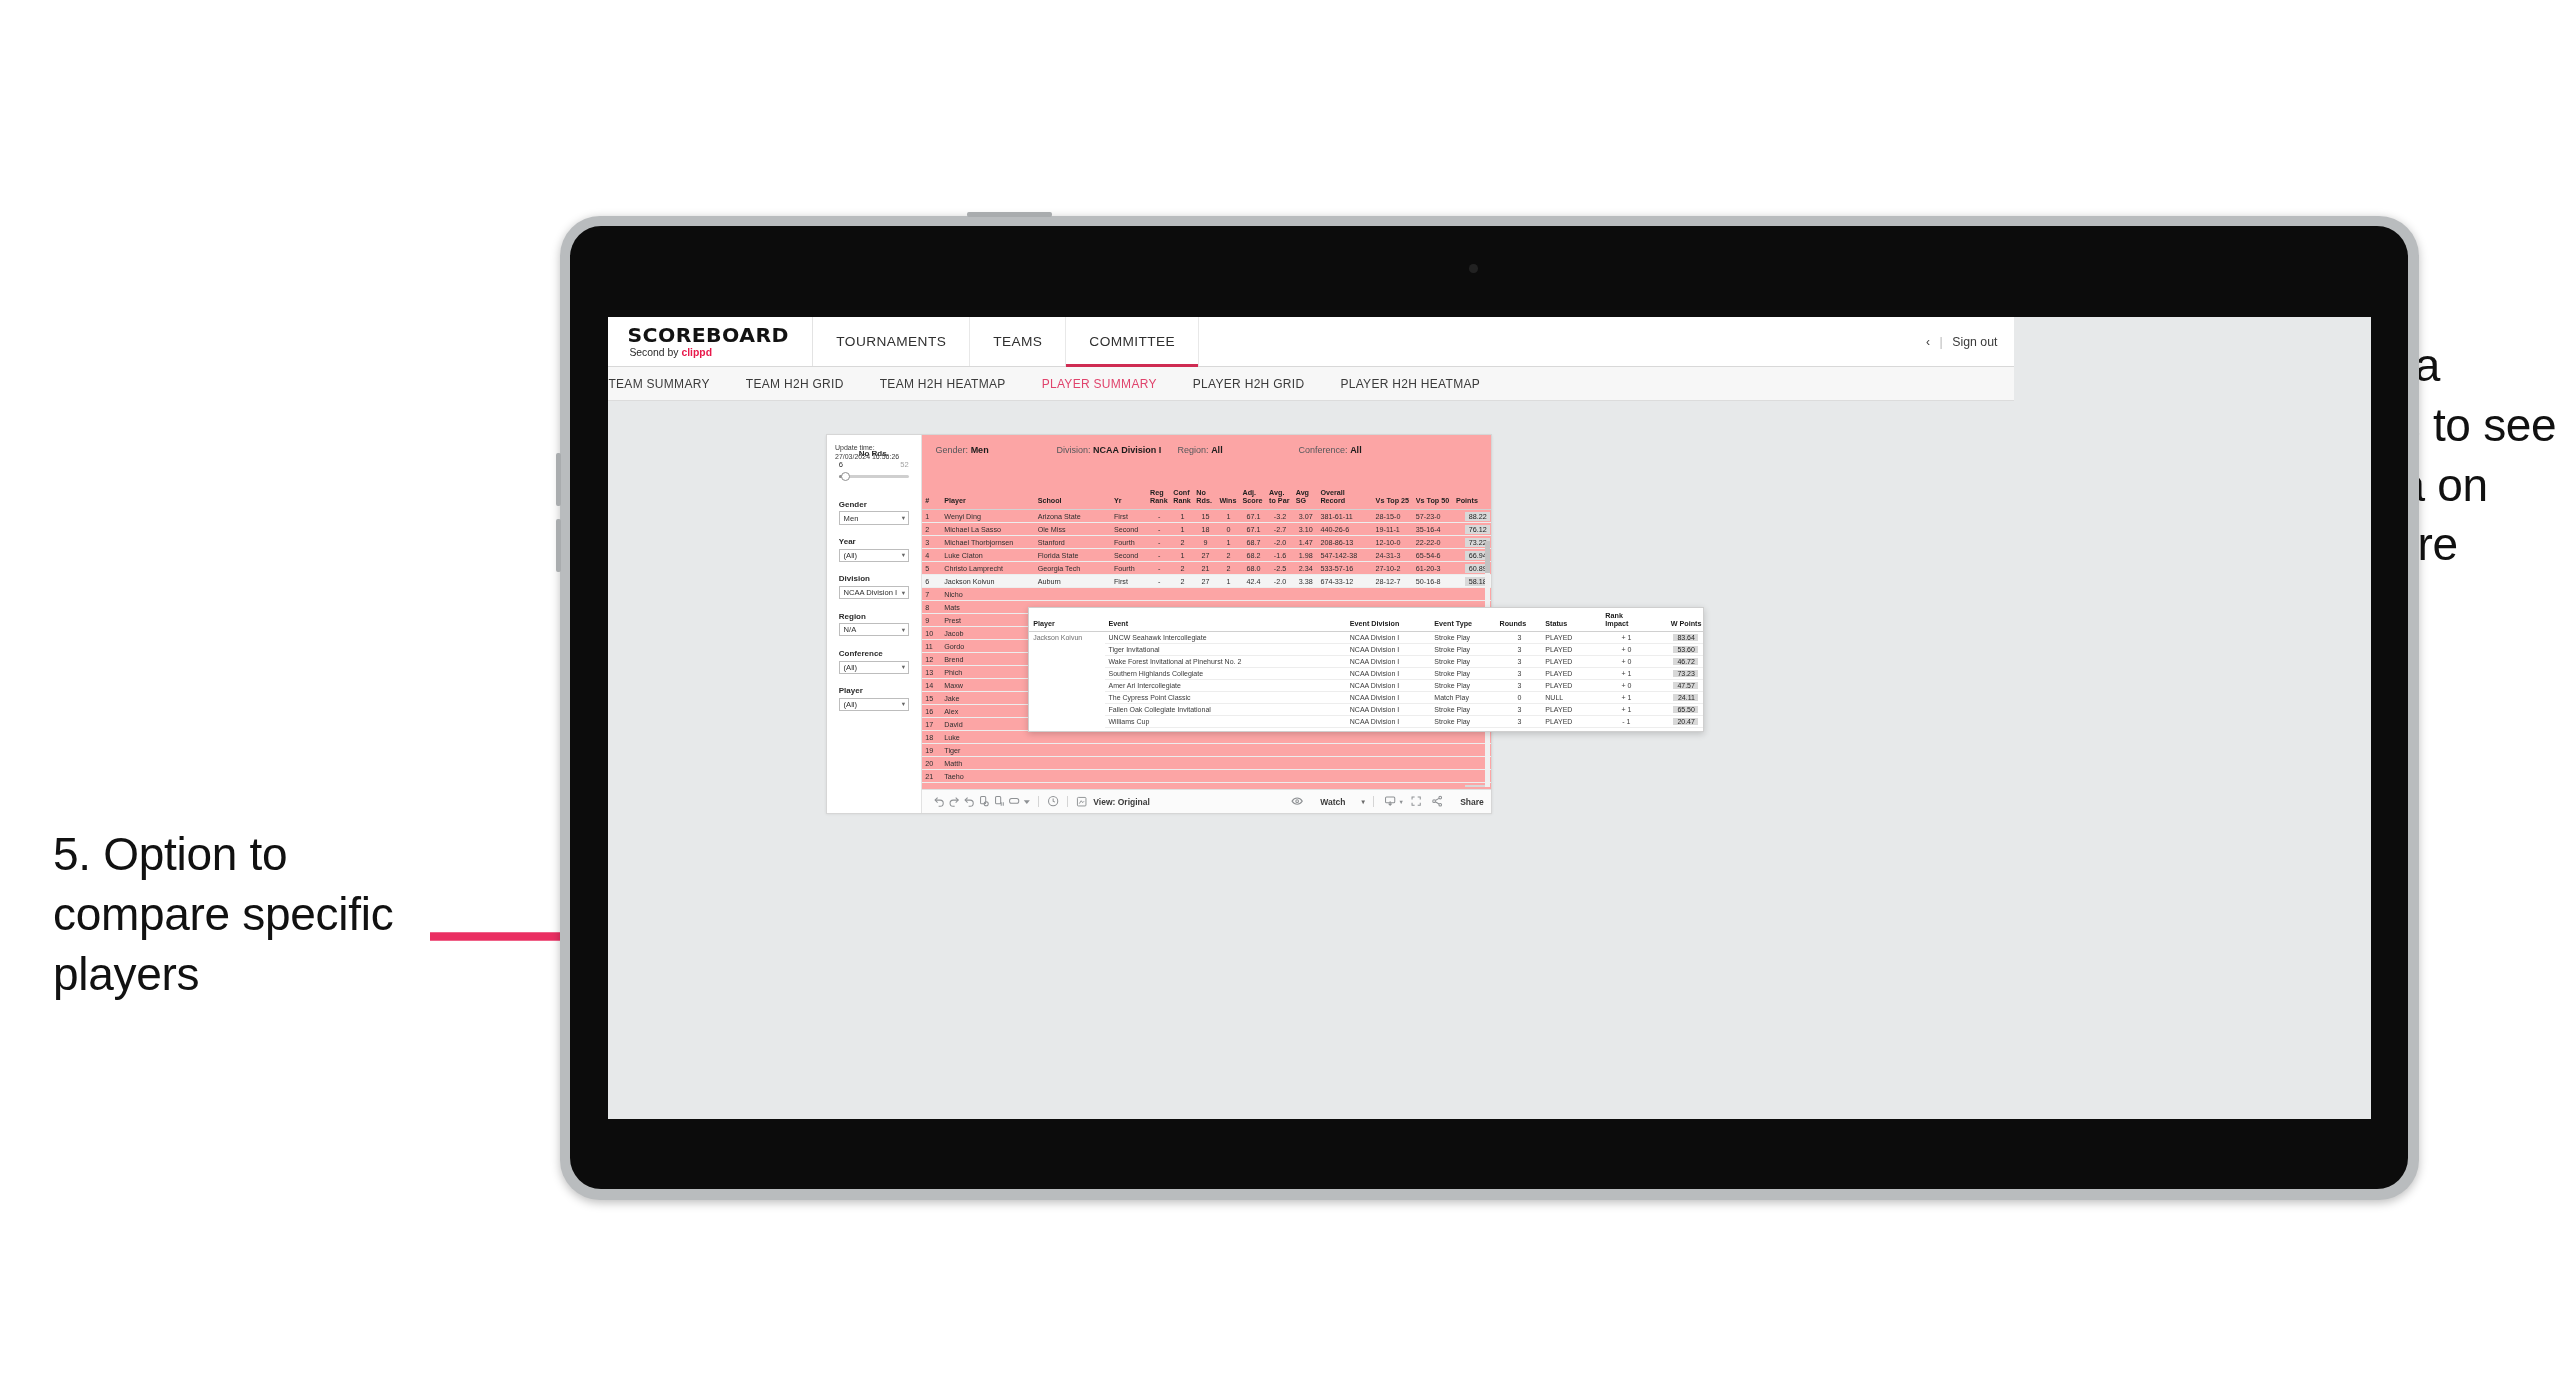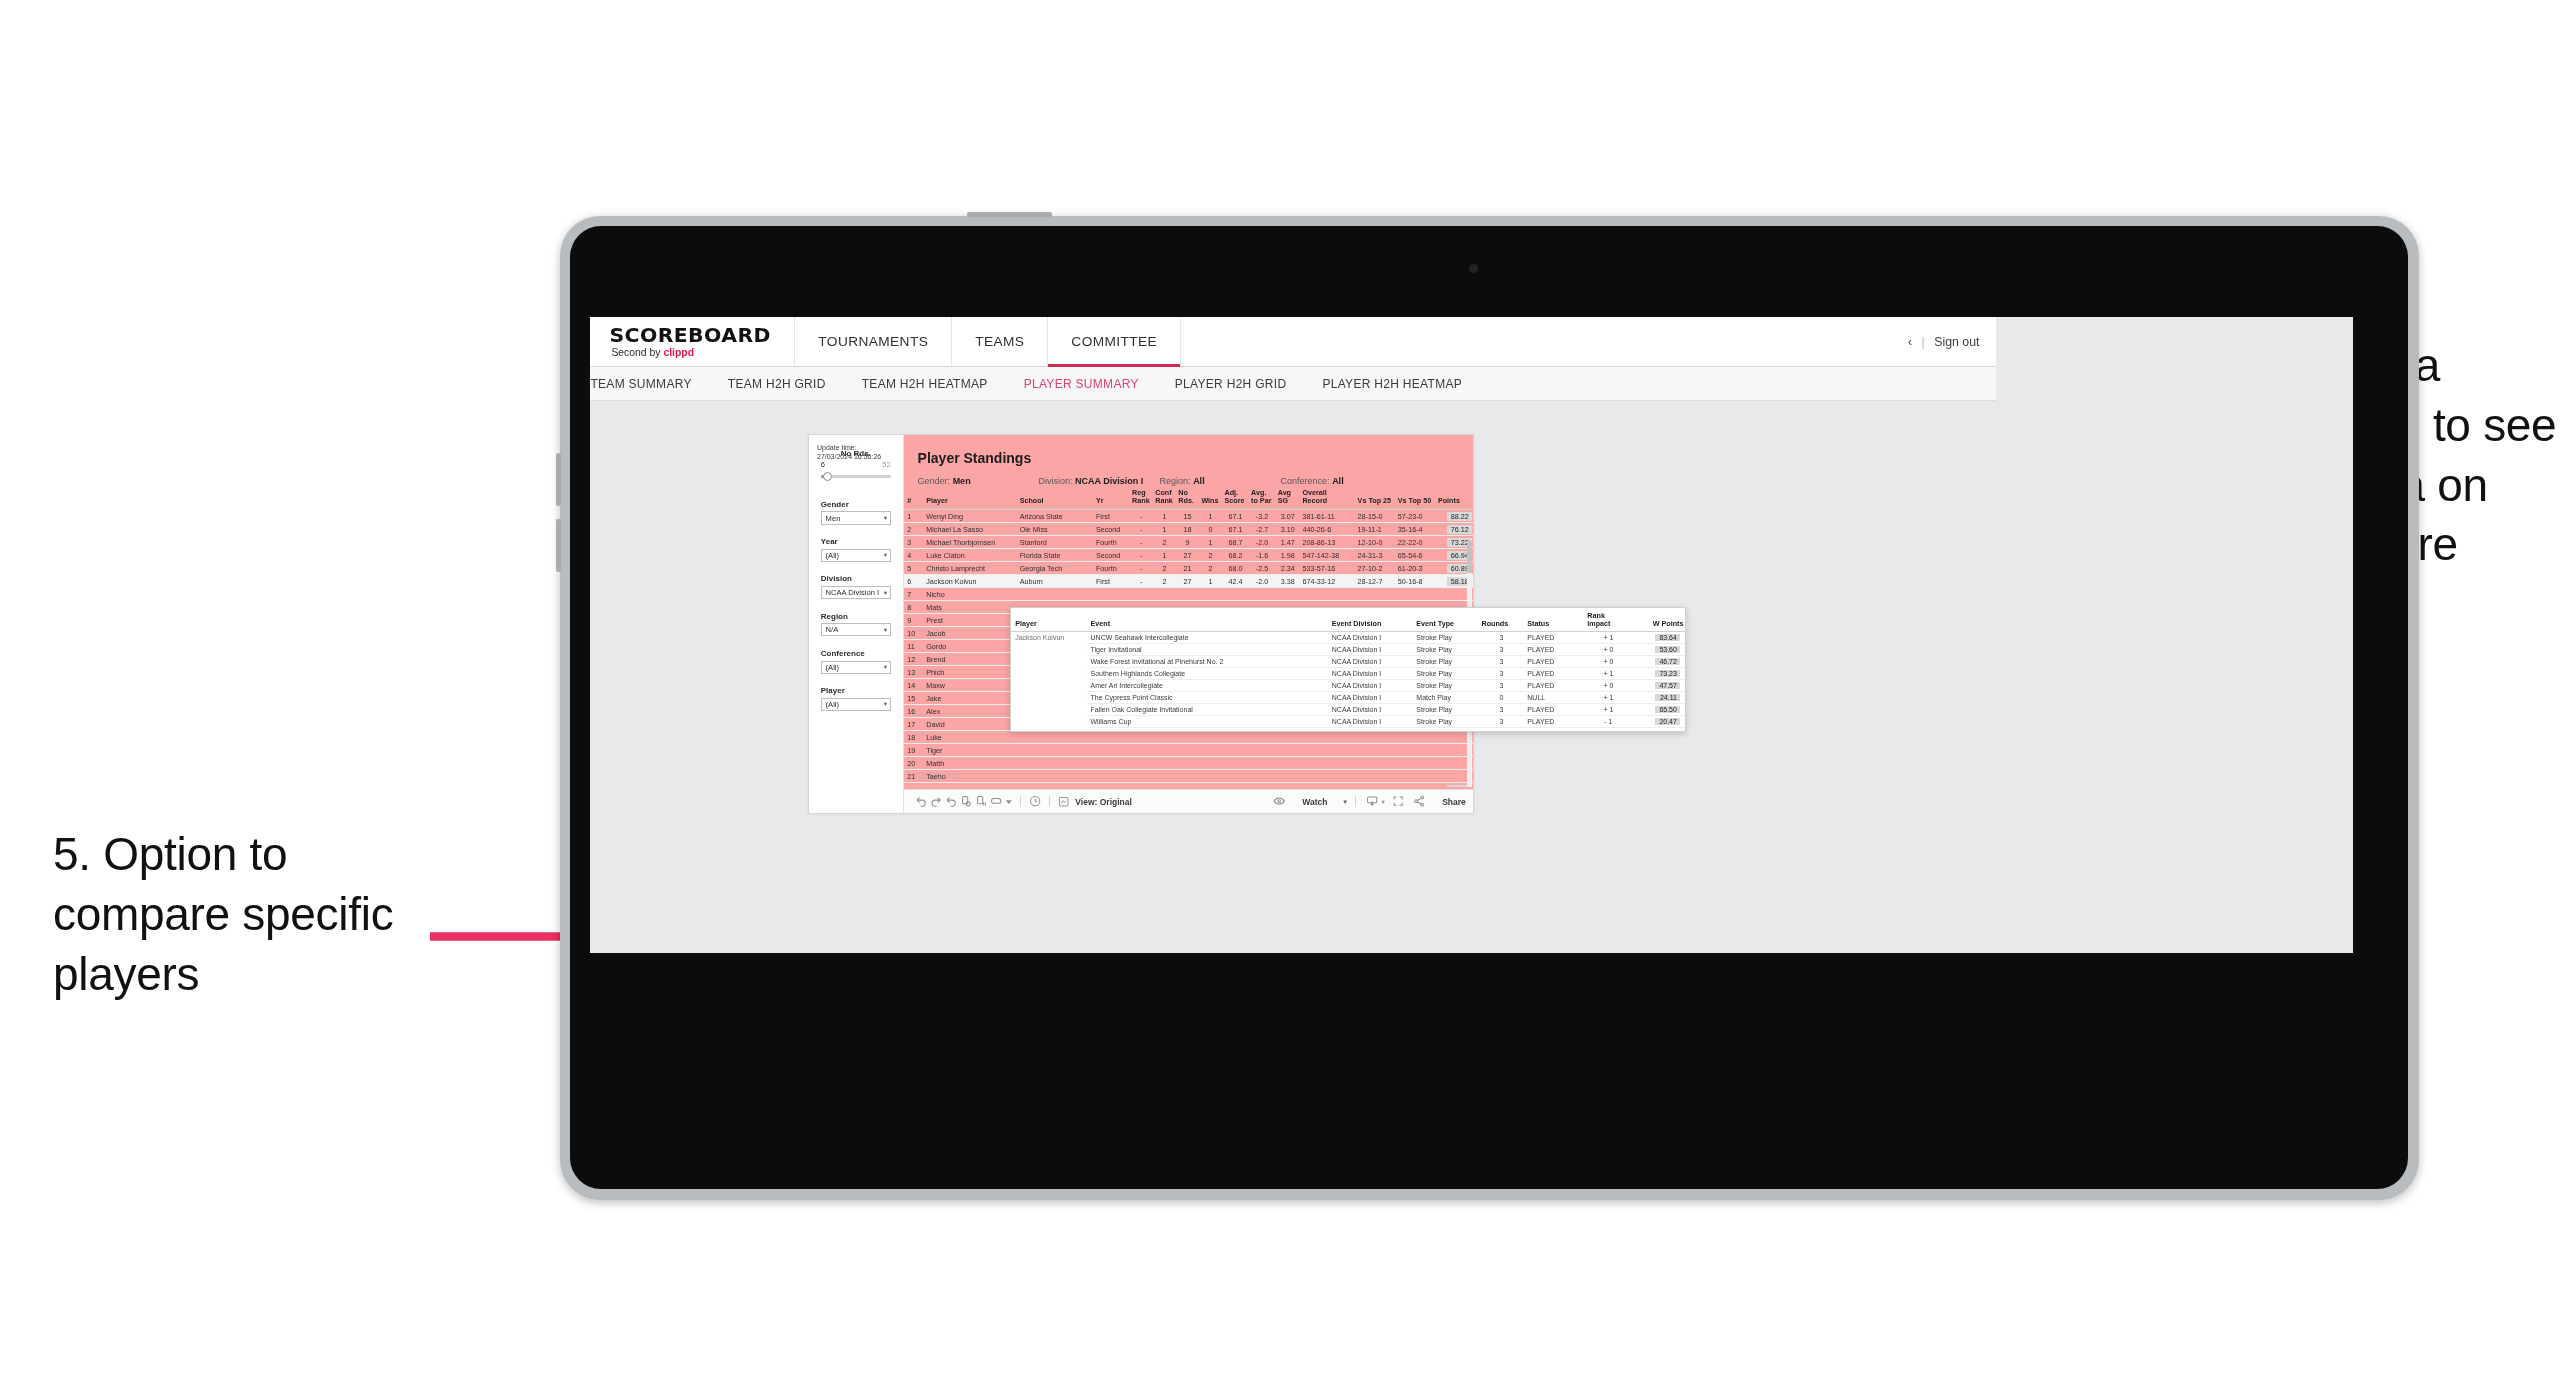--- a/index.html
+++ b/index.html
@@ -37,22 +37,22 @@
     position: absolute; left: 10.4px; top: 10.4px;
     width: 1838px; height: 963px;
     background: #0c0c0c;
     border-radius: 31px;
   }
   .cam { position:absolute; width:8.5px; height:8.5px; border-radius:50%; background:#222; }
   .side-btn { position:absolute; background:#a9acae; border-radius:1.9px; }
 
   
   #screen {
-    position: absolute; left: 20px; top: 91px;
-    width: 1763px; height: 636px;
+    position: absolute; left: 38px; top: 91px;
+    width: 1763px; height: 802px;
     background: #e7e9ea;
     overflow: hidden;
   }
 
   
   #app-topbar {
     position: absolute; left:0; top:0; width: 1406px; height: 50px;
     background: #ffffff; border-bottom: 0.9px solid #d8d8d8;
     display: flex; align-items: stretch;
   }
@@ -318,21 +318,20 @@
               </div>
             </div>
           </div>
 
           <div id="update-time">
             <div>Update time:</div>
             <div>27/03/2024 16:56:26</div>
           </div>
 
           <div id="sheet-body">
-            <div id="sheet-title">Player Standings</div>
             <div id="sheet-meta">
               <div class="m"><span>Gender:</span> <b>Men</b></div>
               <div class="m"><span>Division:</span> <b>NCAA Division I</b></div>
               <div class="m"><span>Region:</span> <b>All</b></div>
               <div class="m"><span>Conference:</span> <b>All</b></div>
             </div>
 
             <div id="tbl-wrap">
               <table class="std">
                 <colgroup>

